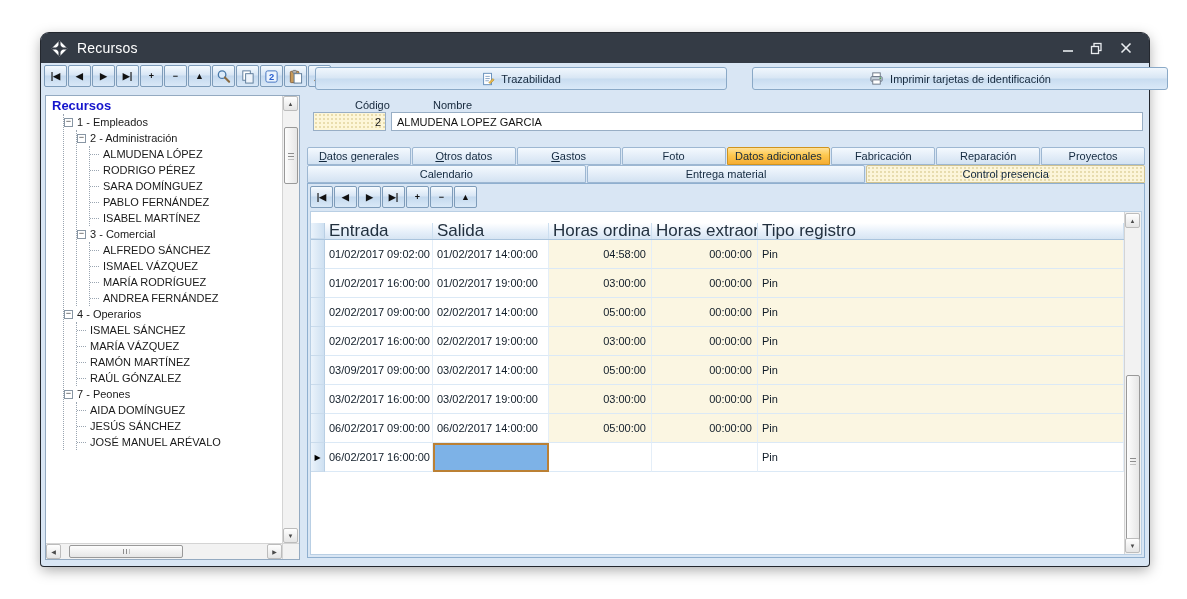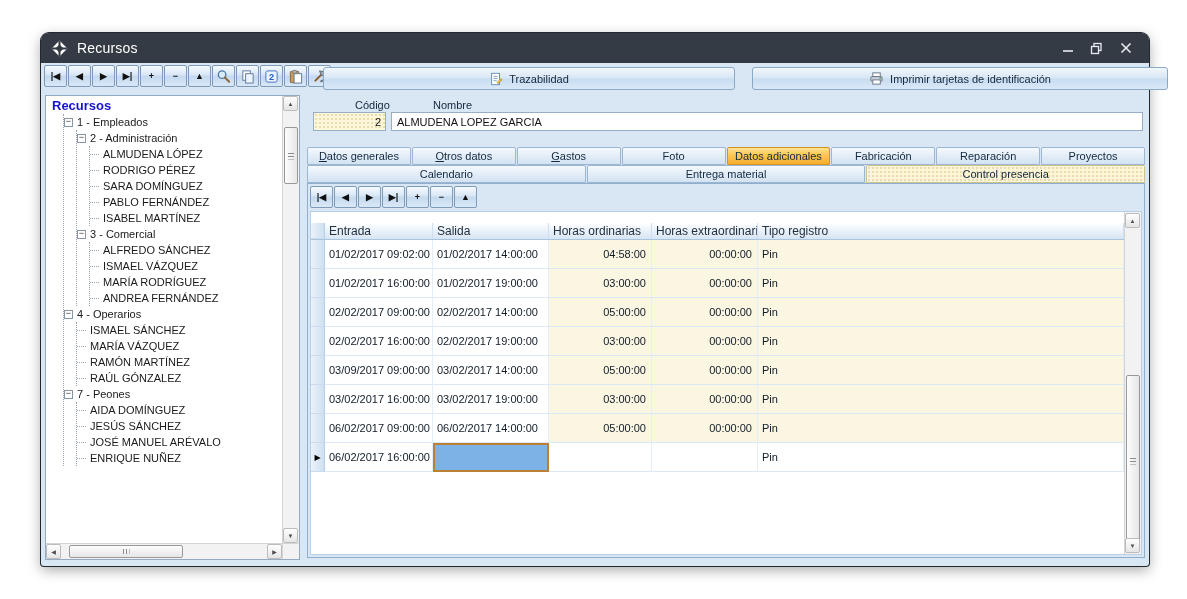--- a/index.html
+++ b/index.html
@@ -20,21 +20,21 @@
 
   
   .btn3d { width:23px; height:22px; display:flex; align-items:center; justify-content:center;
            background:linear-gradient(#f5fafe,#d8e6f5 45%,#c4d9ee 50%,#d9e8f7);
            border:1px solid #7e9cba; border-radius:2px; font-size:9px; font-weight:bold; color:#111; }
   .main-toolbar { position:absolute; left:3px; top:2px; display:flex; gap:1px; }
 
   .action-btn { position:absolute; top:4px; height:23px; display:flex; align-items:center; justify-content:center; gap:6px;
                 background:linear-gradient(#f1f7fd,#d8e6f4 48%,#c8dcf0 52%,#dae9f8);
                 border:1px solid #8aa9c7; border-radius:3px; font-size:11px; color:#14273b; }
-  #btn-traz { left:274px; width:412px;margin-left:8px; }
+  #btn-traz { left:274px; width:412px; }
   #btn-impr { left:690px; width:416px;margin-left:21px; }
 
   
   .tree-panel { position:absolute; left:4px; top:32px; width:255px; height:465px; background:#fff;
                 border:1px solid #94aac1; display:grid; grid-template-columns:1fr 17px; grid-template-rows:1fr 16px; }
   .tree-content { overflow:hidden; padding:2px 0 0 5px; font-size:11px; color:#1a1a1a; }
   .tree-root { color:var(--tree-root-color,#1414cc); font-weight:bold; font-size:13px; margin:0 0 1px 1px; }
   .trow { height:16px; display:flex; align-items:center; white-space:nowrap; }
   .texp { width:9px; height:9px; border:1px solid #8896a4; background:#fff; margin-right:4px; flex:none;
           font-size:9px; line-height:7px; text-align:center; color:#333; position:relative; }
@@ -82,21 +82,21 @@
   .p-toolbar { position:absolute; left:2px; top:2px; right:2px; height:23px; display:flex; gap:1px; }
   .p-strip { flex:1; position:relative; margin-left:2px; background:linear-gradient(#f0f6fc,#d5e4f3);
              border:1px solid #a2bbd5; border-radius:2px; display:flex; align-items:center; justify-content:center;
              gap:5px; font-size:11px; color:#14273b; }
   .p-strip .drop { position:absolute; right:7px; font-size:8px; color:#3f6285; }
 
   .table-wrap { position:absolute; left:2px; right:2px; top:27px; bottom:2px; background:#fff; border:1px solid #b9cfe4; }
   .grid { position:absolute; left:0; top:0; right:17px; bottom:0; overflow:hidden; padding-top:11px; font-size:11px; color:#101c28; }
   .grow { display:flex; height:29px; }
   .ghead { height:17px; background:linear-gradient(#ffffff,#e7f0fa 55%,#d7e5f3); border-bottom:1px solid #aac4dd;
-           font-size:12px; color:#23313f; }
+           font-size:17px; color:#23313f; }
   .ghead .gc { border-right:1px solid #cddff0; }
   .gc { height:100%; padding-left:4px; display:flex; align-items:center; overflow:hidden; white-space:nowrap; }
   .gcell-gutter { width:14px; flex:none; background:linear-gradient(to right,#ebf3fb,#cee0f1);
                   border-right:1px solid #b9cfe4; border-bottom:1px solid #c9dbec;
                   display:flex; align-items:center; justify-content:center; font-size:8px; color:#000; }
   .w-ent { width:108px; flex:none; } .w-sal { width:116px; flex:none; }
   .w-ho { width:103px; flex:none; } .w-he { width:106px; flex:none; }
   .w-tr { flex:1; }
   .dcell { border-right:1px solid #e4eef8; border-bottom:1px solid #dbe9f6; }
   .num { justify-content:flex-end; padding-right:5px; padding-left:0; }
@@ -308,24 +308,20 @@
                   <span class="tdash"></span>
                   <span class="tlabel">AIDA DOMÍNGUEZ</span>
                 </div>
                 <div class="trow">
                   <span class="tdash"></span>
                   <span class="tlabel">JESÚS SÁNCHEZ</span>
                 </div>
                 <div class="trow">
                   <span class="tdash"></span>
                   <span class="tlabel">JOSÉ MANUEL ARÉVALO</span>
-                </div>
-                <div class="trow">
-                  <span class="tdash"></span>
-                  <span class="tlabel">ENRIQUE NUÑEZ</span>
                 </div>
               </div>
             </div>
           </div>
         </div>
       <div class="vscroll">
         <span class="sb-btn" style="top:0;left:0;">▲</span>
         <span class="sb-thumb" style="left:1px;right:1px;top:31px;height:57px;">
             <span class="grip"></span>
           </span>

